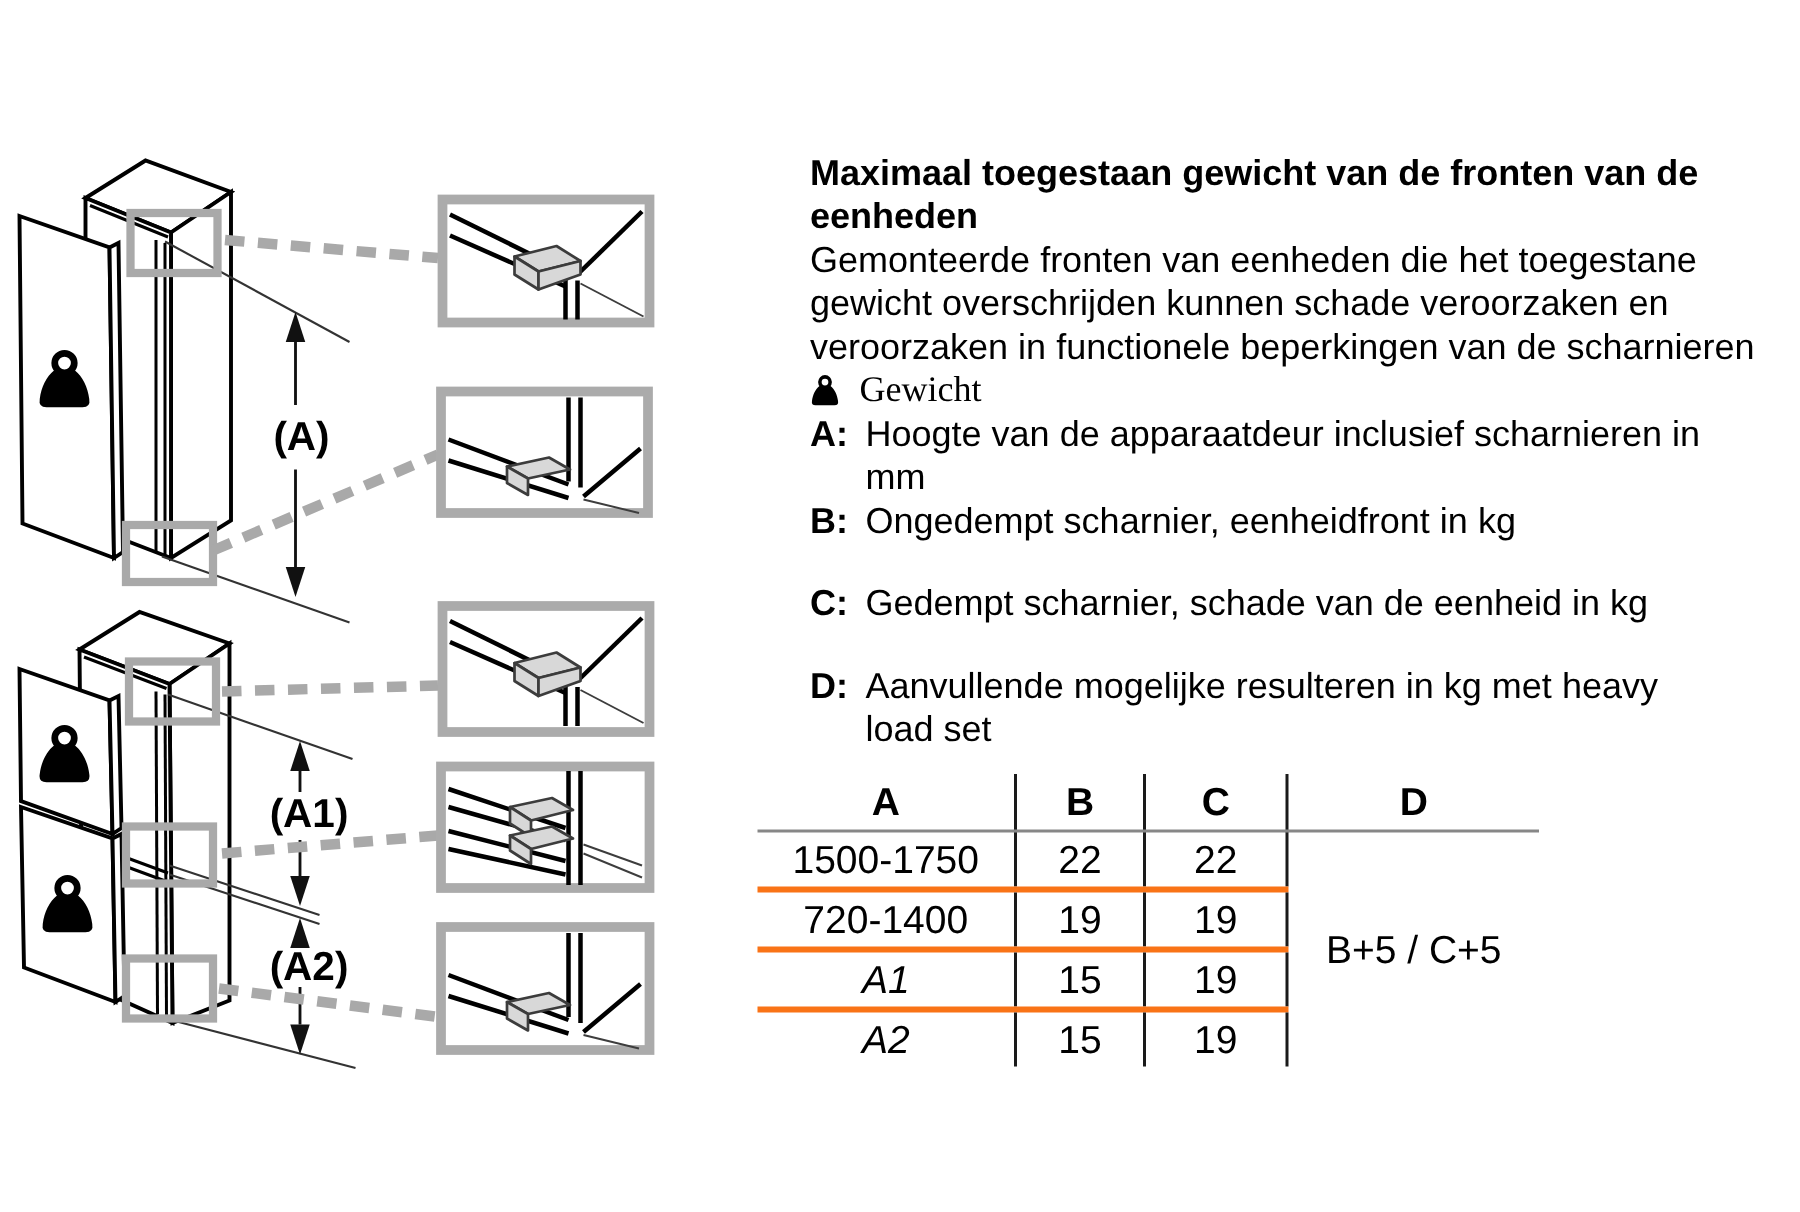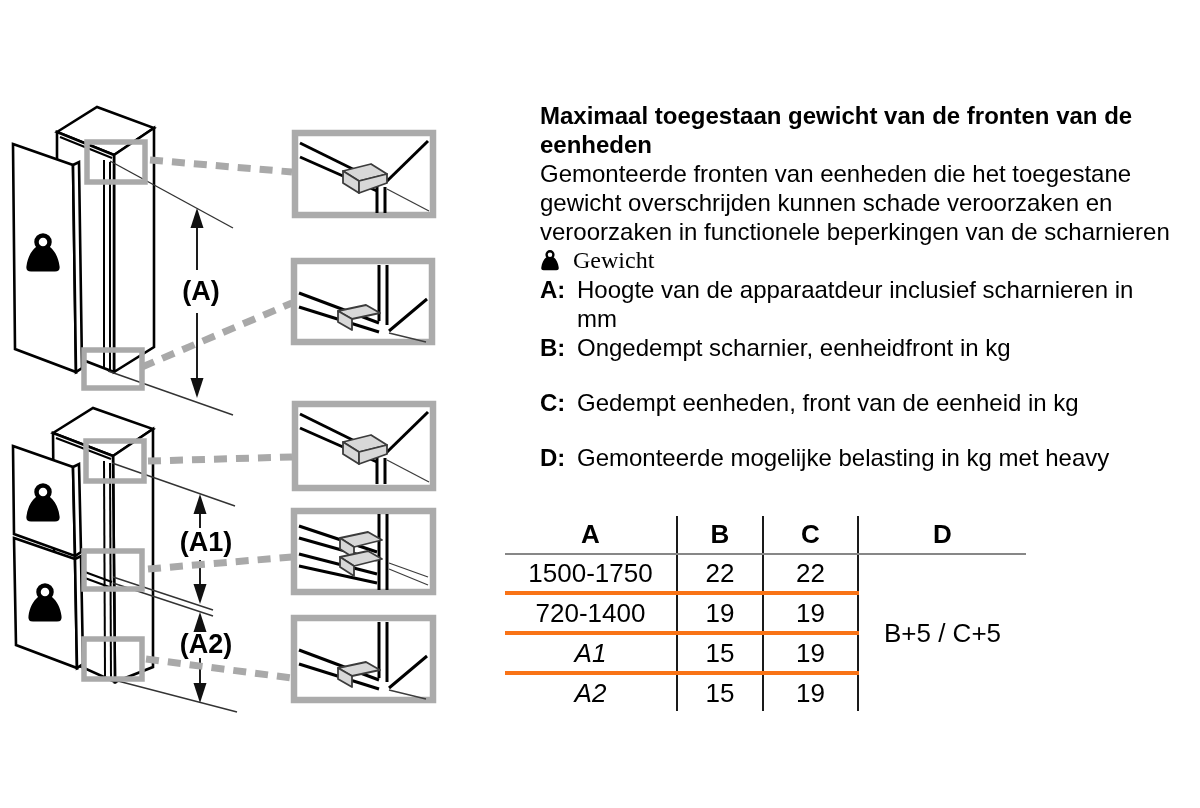--- a/index.html
+++ b/index.html
@@ -205,28 +205,29 @@
     <div class="def">
       <div class="key">B:</div>
       <div>
         <div class="nowrap">Ongedempt scharnier, eenheidfront in kg</div>
         <div class="nowrap"></div>
       </div>
     </div>
     <div class="def gap">
       <div class="key">C:</div>
       <div>
-        <div class="nowrap">Gedempt eenheden, front van de eenheid in kg</div>
+        <div class="nowrap">Gedempt scharnier, schade van de eenheid in kg</div>
         <div class="nowrap"></div>
       </div>
     </div>
     <div class="def gap">
       <div class="key">D:</div>
       <div>
-        <div class="nowrap">Gemonteerde mogelijke belasting in kg met heavy</div>
+        <div class="nowrap">Aanvullende mogelijke resulteren in kg met heavy</div>
+        <div class="nowrap">load set</div>
       </div>
     </div>
   </div>
 
   <table class="loadtable">
     <thead>
       <tr>
         <th class="ca vr">A</th>
         <th class="cb vr">B</th>
         <th class="cc vr">C</th>

